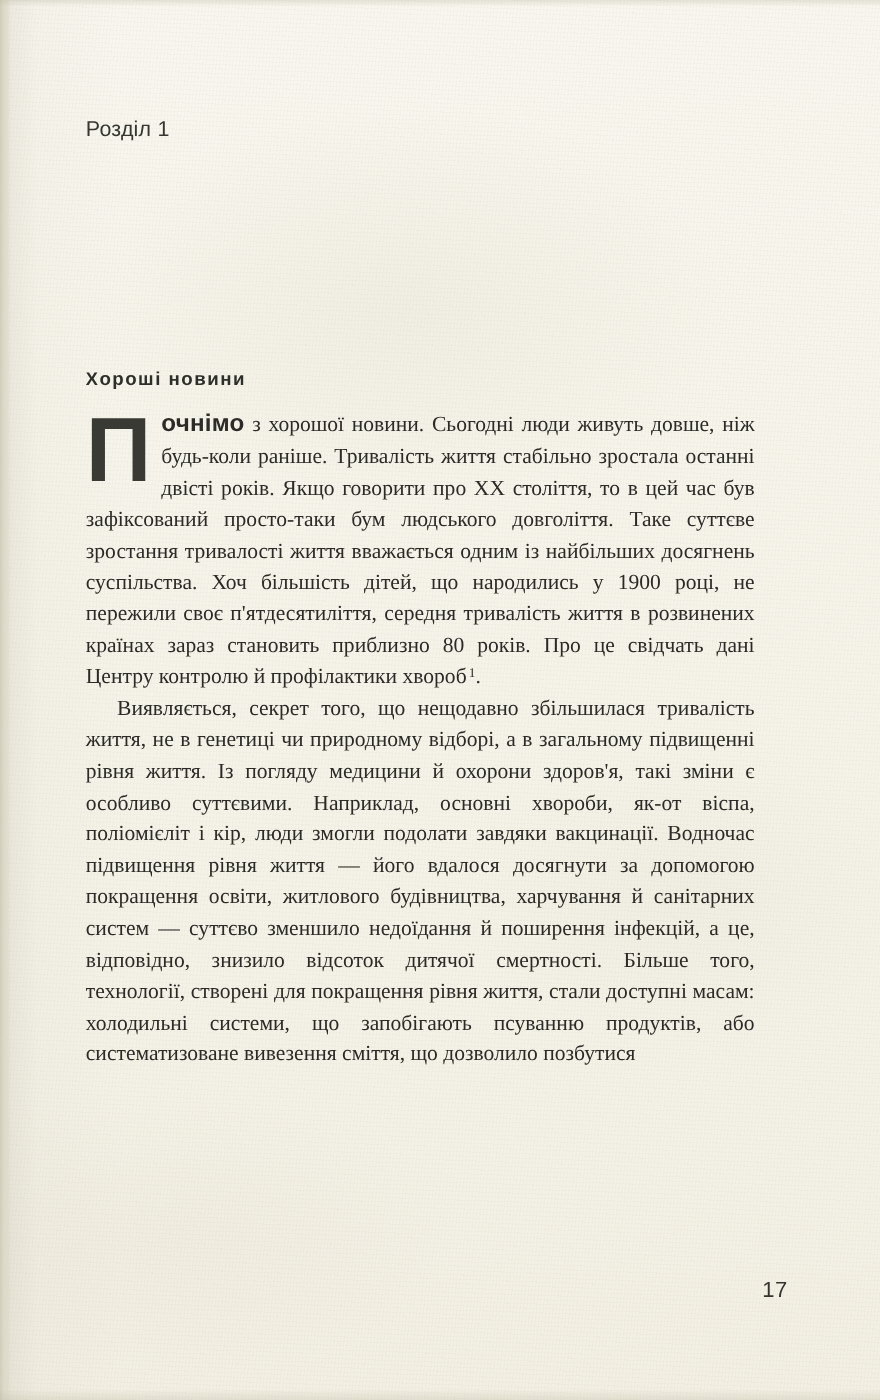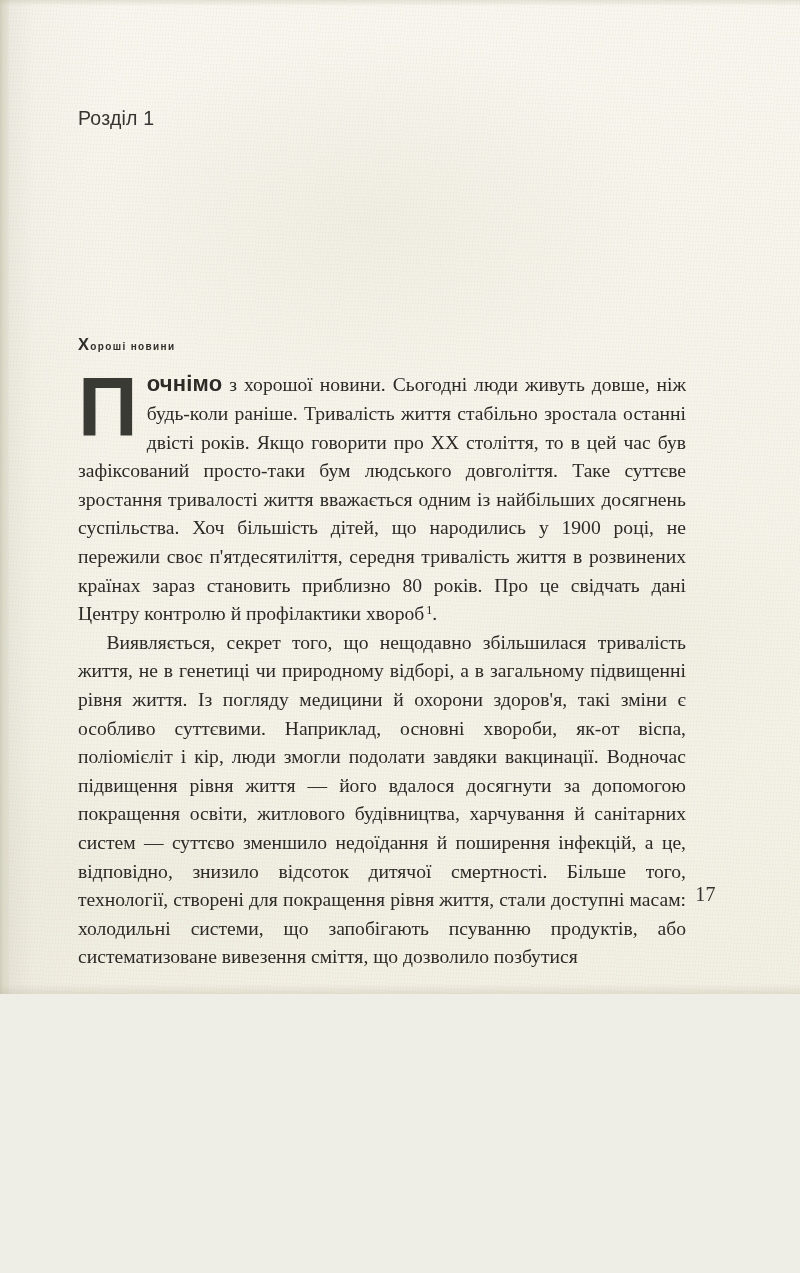--- a/index.html
+++ b/index.html
@@ -3,21 +3,21 @@
 <meta charset="utf-8">
 <style>
   html, body {
     margin: 0;
     padding: 0;
     background: #efeee6;
   }
   .page {
     position: relative;
     width: 800px;
-    height: 994px;
+    height: 1273px;
     margin: 0 auto;
     overflow: hidden;
     background-color: #f7f5ec;
     background-image:
       
       repeating-linear-gradient(96deg,
         rgba(160,155,130,0.045) 0px,
         rgba(160,155,130,0.045) 1px,
         rgba(255,255,255,0) 1px,
         rgba(255,255,255,0) 3px),
@@ -87,21 +87,21 @@
 
   .section-heading {
     font-family: "Liberation Sans", sans-serif;
     font-size: 16.5px;
     font-weight: 700;
     color: #2e2e2a;
     letter-spacing: 1.35px;
     text-transform: uppercase;
     margin-top: 206px;
   }
-  .section-heading .lc { text-transform: lowercase; font-size: 10px; }
+  .section-heading .lc { text-transform: lowercase; font-size: 17px; }
 
   .body-block {
     margin-top: 16px;
     font-family: "Liberation Serif", "DejaVu Serif", serif;
     font-size: 19.6px;
     line-height: 28.6px;
     color: #2b2a26;
     text-align: justify;
     text-justify: inter-word;
   }
@@ -136,21 +136,21 @@
     font-size: 0.62em;
     vertical-align: 0.55em;
     margin-left: 2px;
     line-height: 0;
   }
 
   .page-number {
     position: absolute;
     right: 84px;
     bottom: 88px;
-    font-family: Liberation Serif, serif;
+    font-family: Liberation Sans, sans-serif;
     font-size: 20px;
     font-weight: 400;
     color: #34332f;
     letter-spacing: 0.4px;
   }
 </style>
 </head>
 <body>
 
 <div class="page">

